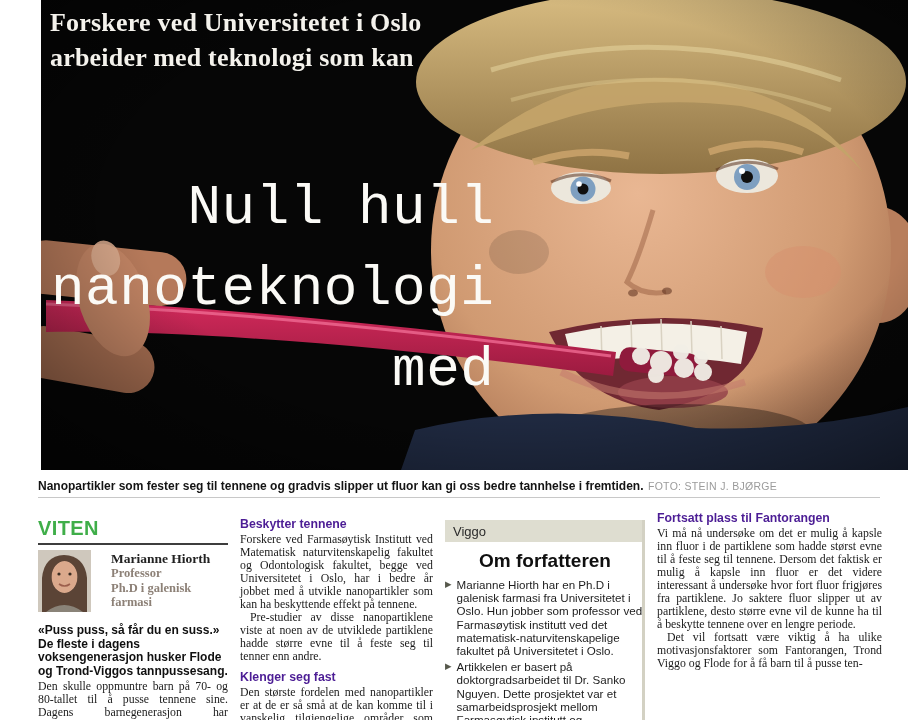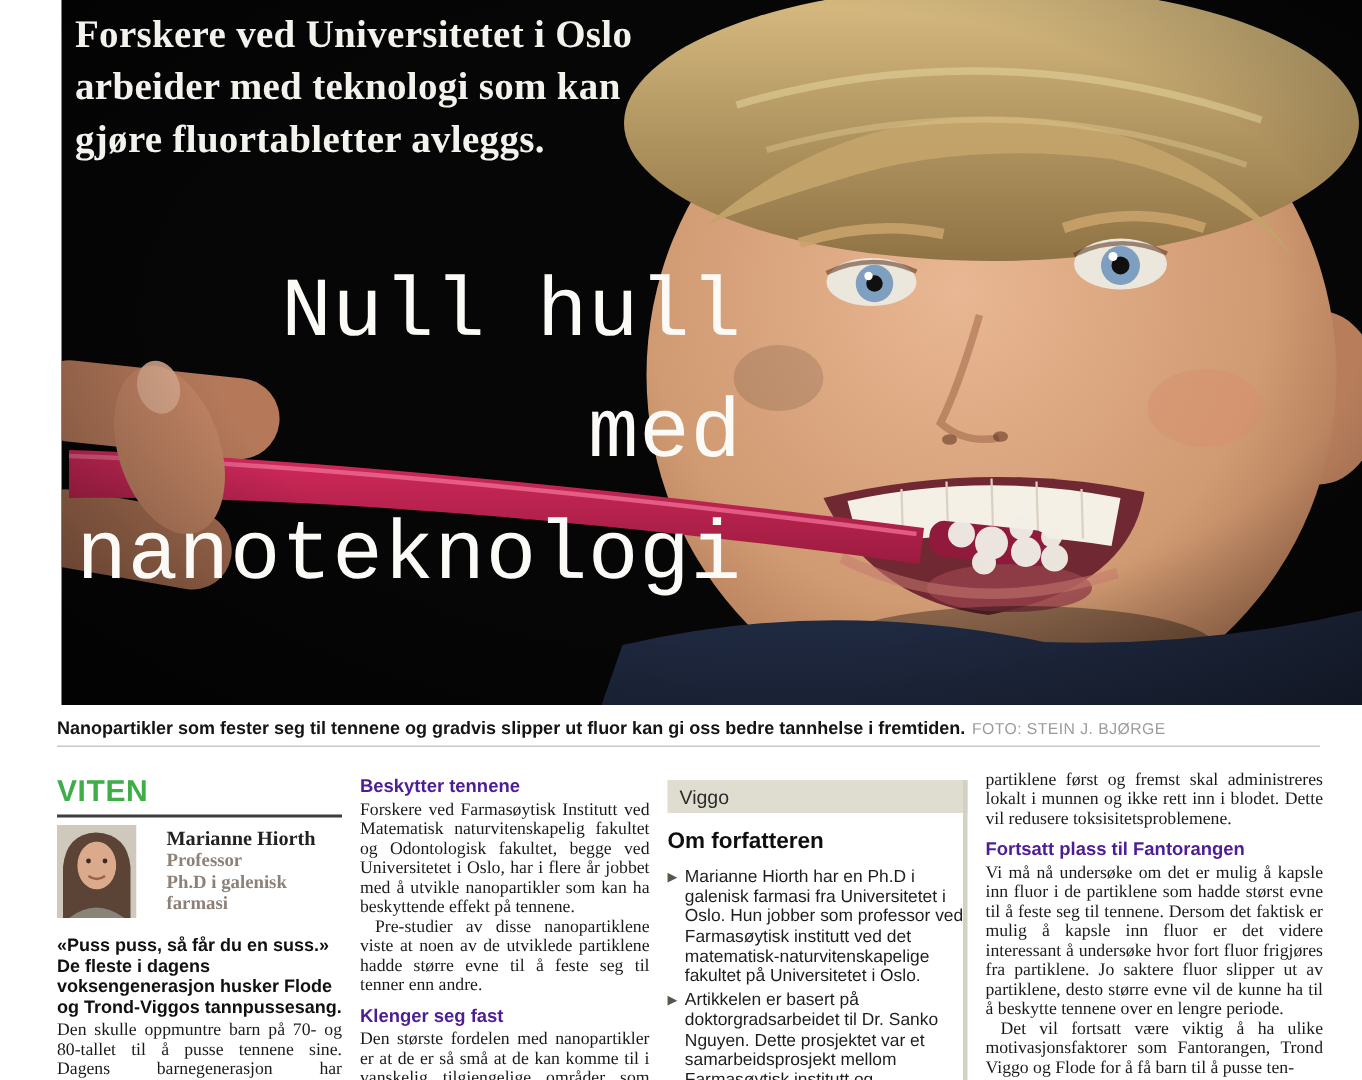--- a/index.html
+++ b/index.html
@@ -43,21 +43,21 @@
   .col1 .body{margin-top:2px;}
 
   
   .h-top{margin-top:13px !important;margin-bottom:2px !important;}
   .h-mid{margin-top:7px !important;margin-bottom:2px !important;}
   .col4 .first{margin-top:9px;}
 
   
   .fakta-bar{margin-top:16px;height:22px;background:#deddd0;display:flex;align-items:center;
              padding-left:8px;font-size:13px;color:#2b2b2b;}
-  .fakta h2{margin:9px 0 7px 0;font-size:15px;line-height:20px;font-weight:bold;color:#0f0f0f;}
+  .fakta h2{margin:9px 0 7px 0;font-size:19px;line-height:20px;font-weight:bold;color:#0f0f0f;text-align:center;}
   .fakta ul{margin:0;padding:0;list-style:none;}
   .fakta li{display:flex;gap:5px;font-size:11.6px;line-height:13.2px;color:#1d1d1d;margin-bottom:3px;}
   .fakta .arrow{flex:0 0 auto;font-size:8.5px;line-height:13px;color:#56584c;}
   .vrule{position:absolute;left:604px;top:16px;width:3px;height:200px;background:#d3d1c3;}
 </style>
 </head>
 <body>
 
 <div class="page">
 
@@ -159,27 +159,26 @@
           <ellipse cx="78" cy="258" rx="14" ry="18" fill="#d7a98c" opacity="0.9"></ellipse>
         </g>
       </g>
 
       <rect width="875" height="470" fill="url(#vig)"></rect>
     </svg>
 
     <div class="kicker">
       <div>Forskere ved Universitetet i Oslo</div>
       <div>arbeider med teknologi som kan</div>
-      <div>gjøre fluortabletter avleggs.</div>
     </div>
 
     <h1 class="headline">
       <div>Null hull</div>
+      <div>nanoteknologi</div>
       <div>med</div>
-      <div>nanoteknologi</div>
     </h1>
   </div>
 
   <div class="caption-row">
     <span class="caption">Nanopartikler som fester seg til tennene og gradvis slipper ut fluor kan gi oss bedre tannhelse i fremtiden.</span>
     <span class="credit">FOTO: STEIN J. BJØRGE</span>
   </div>
   <div class="divider"></div>
 
   <div class="content">
@@ -203,21 +202,21 @@
           <div class="author-title">Professor</div>
           <div class="author-degree">Ph.D i galenisk farmasi</div>
         </div>
       </div>
       <p class="lead">«Puss puss, så får du en suss.» De fleste i dagens voksengenerasjon husker Flode og Trond-Viggos tannpussesang.</p>
       <p class="body">Den skulle oppmuntre barn på 70- og 80-tallet til å pusse tennene sine. Dagens barnegenerasjon har Fantorangen og hans tannpussevise som motivasjonsfaktor. Fokus på</p>
     </div>
 
     <div class="col2">
       <h3 class="h-top">Beskytter tennene</h3>
-      <p>Forskere ved Farmasøytisk Institutt ved Matematisk naturvitenskapelig fakultet og Odontologisk fakultet, begge ved Universitetet i Oslo, har i flere år jobbet med å utvikle nanopartikler som kan ha beskyttende effekt på tennene.</p>
+      <p>Forskere ved Farmasøytisk Institutt ved Matematisk naturvitenskapelig fakultet og Odontologisk fakultet, begge ved Universitetet i Oslo, har i bedre år jobbet med å utvikle nanopartikler som kan ha beskyttende effekt på tennene.</p>
       <p class="indent">Pre-studier av disse nanopartiklene viste at noen av de utviklede partiklene hadde større evne til å feste seg til tenner enn andre.</p>
       <h3 class="h-mid">Klenger seg fast</h3>
       <p>Den største fordelen med nanopartikler er at de er så små at de kan komme til i vanskelig tilgjengelige områder som større partikler ikke kommer til. En annen fordel er at</p>
     </div>
 
     <div class="fakta">
       <div class="fakta-bar">Viggo</div>
       <h2>Om forfatteren</h2>
       <ul>
         <li>
@@ -225,21 +224,20 @@
           <span>Marianne Hiorth har en Ph.D i galenisk farmasi fra Universitetet i Oslo. Hun jobber som professor ved Farmasøytisk institutt ved det matematisk-naturvitenskapelige fakultet på Universitetet i Oslo.</span>
         </li>
         <li>
           <span class="arrow">▶</span>
           <span>Artikkelen er basert på doktorgradsarbeidet til Dr. Sanko Nguyen. Dette prosjektet var et samarbeidsprosjekt mellom Farmasøytisk institutt og Odontologisk fakultet, UiO. Prof. G. Smistad, Prof. M. Rykke og Prof. M. Hiorth var veiledere, alle lønnet gjennom Universitetets basismidler</span>
         </li>
       </ul>
     </div>
 
     <div class="col4">
-      <p class="first">partiklene først og fremst skal administreres lokalt i munnen og ikke rett inn i blodet. Dette vil redusere toksisitetsproblemene.</p>
       <h3 class="h-mid">Fortsatt plass til Fantorangen</h3>
       <p>Vi må nå undersøke om det er mulig å kapsle inn fluor i de partiklene som hadde størst evne til å feste seg til tennene. Dersom det faktisk er mulig å kapsle inn fluor er det videre interessant å undersøke hvor fort fluor frigjøres fra partiklene. Jo saktere fluor slipper ut av partiklene, desto større evne vil de kunne ha til å beskytte tennene over en lengre periode.</p>
       <p class="indent">Det vil fortsatt være viktig å ha ulike motivasjonsfaktorer som Fantorangen, Trond Viggo og Flode for å få barn til å pusse ten-</p>
     </div>
 
     <div class="vrule"></div>
   </div>
 </div>
 
 </body></html>

